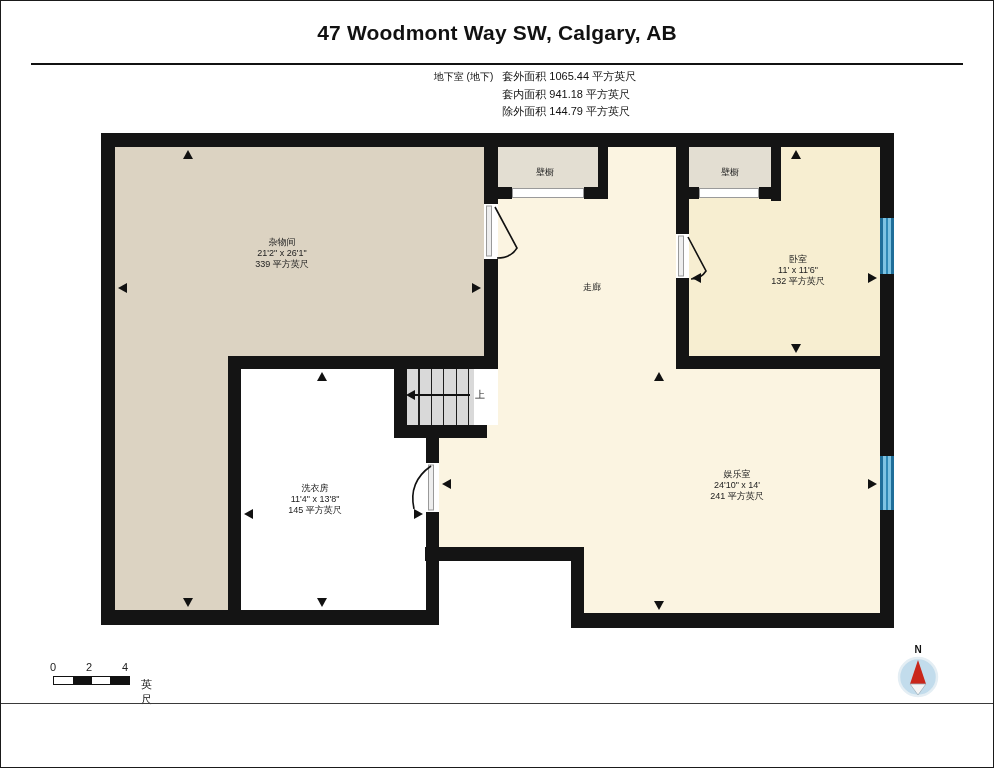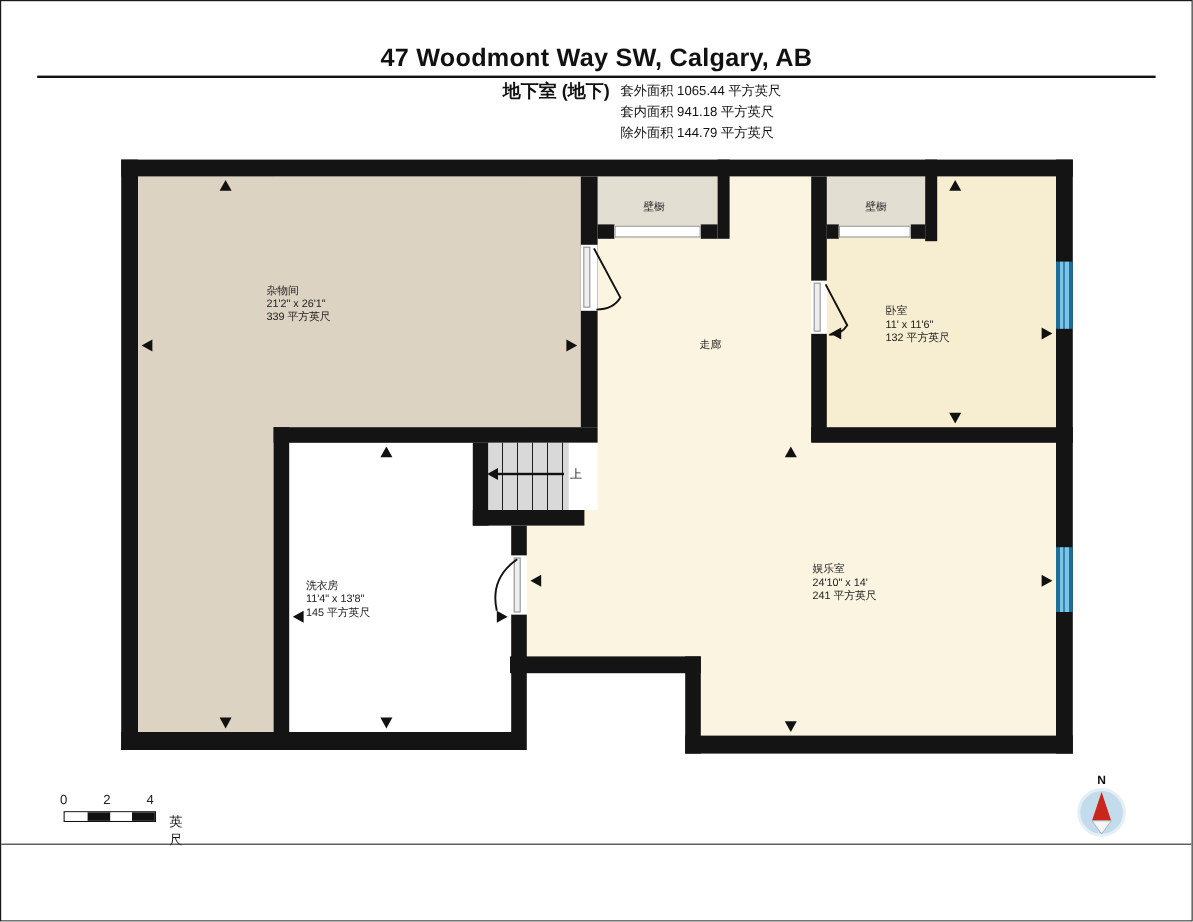--- a/index.html
+++ b/index.html
@@ -1,30 +1,30 @@
 <!DOCTYPE html>
 <html><head>
 <meta charset="utf-8">
 <style>
   html,body{margin:0;padding:0;background:#e8e8e8;}
   .page{position:relative;width:994px;height:768px;background:#ffffff;
         border:1px solid #1a1a1a;box-sizing:border-box;overflow:hidden;
         font-family:"Liberation Sans","DejaVu Sans",sans-serif;color:#111;}
   .abs{position:absolute;}
-  .title{position:absolute;left:0;top:36px;width:100%;text-align:center;
+  .title{position:absolute;left:0;top:20px;width:100%;text-align:center;
          font-size:21px;font-weight:bold;letter-spacing:.2px;}
   .title-rule{position:absolute;left:30px;right:30px;top:62px;height:2px;background:#111;}
   .summary{position:absolute;left:76px;right:0;top:67px;display:flex;
            justify-content:center;align-items:flex-start;gap:9px;}
-  .summary .flabel{font-size:15px;font-weight:bold;line-height:17px;}
+  .summary .flabel{font-size:10px;font-weight:normal;line-height:17px;}
   .summary .slines{font-size:11px;line-height:17.5px;}
   .wall{position:absolute;background:#141414;}
   .fill{position:absolute;}
   .gap{position:absolute;background:#ffffff;}
-  .room-label{position:absolute;width:120px;text-align:left;font-size:9px;
+  .room-label{position:absolute;width:120px;text-align:center;font-size:9px;
               line-height:11px;color:#222;}
   .small-label{position:absolute;text-align:center;font-size:9px;color:#222;}
   .arr{position:absolute;width:0;height:0;}
   .arr.up{border-left:5px solid transparent;border-right:5px solid transparent;border-bottom:9px solid #111;}
   .arr.down{border-left:5px solid transparent;border-right:5px solid transparent;border-top:9px solid #111;}
   .arr.left{border-top:5px solid transparent;border-bottom:5px solid transparent;border-right:9px solid #111;}
   .arr.right{border-top:5px solid transparent;border-bottom:5px solid transparent;border-left:9px solid #111;}
   .window{position:absolute;background:linear-gradient(90deg,#1f6e99 0 22%,#7ec3e2 22% 44%,#2f89b6 44% 56%,#7ec3e2 56% 78%,#1f6e99 78% 100%);}
   .treads{position:absolute;background:repeating-linear-gradient(90deg,#d9d9d9 0 11px,#1d1d1d 11px 12.5px);}
   .stair-arrow-line{position:absolute;background:#111;}

